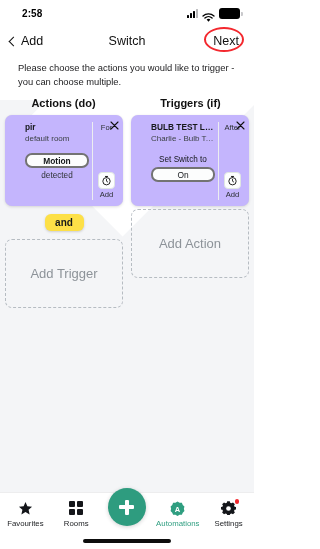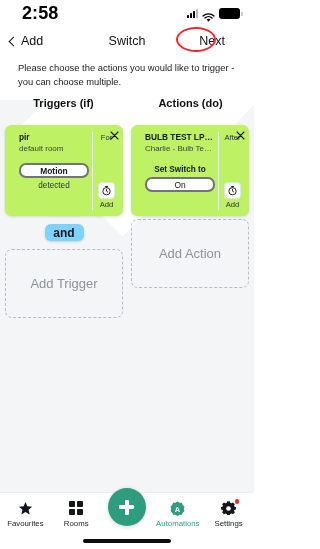--- a/index.html
+++ b/index.html
@@ -43,21 +43,21 @@
 
   
   .statusbar {
     position: relative; z-index: 5;
     height: 27px;
     display: flex; align-items: center;
     justify-content: space-between;
     padding: 0 14px 0 22px;
   }
   .clock {
-    font-size: 18px; font-weight: bold; color: #000;
+    font-size: 10px; font-weight: bold; color: #000;
     letter-spacing: 0.1px;
   }
   .status-icons { display: flex; align-items: center; gap: 4px; }
   .sig { display: flex; align-items: flex-end; gap: 1px; height: 9px; }
   .sig i { display: block; width: 2px; background: #000; border-radius: 0.5px; }
   .sig i:nth-child(1) { height: 3px; }
   .sig i:nth-child(2) { height: 5px; }
   .sig i:nth-child(3) { height: 7px; }
   .sig i:nth-child(4) { height: 9px; background: #b9b9bb; }
   .wifi { width: 13px; height: 10px; position: relative; }
@@ -92,21 +92,21 @@
     transform: rotate(45deg);
     margin-right: 1px;
   }
   .nav-title {
     position: absolute; left: 0; right: 0; text-align: center;
     font-size: 12.5px; color: #111; pointer-events: none;
   }
   .nav-next-wrap {
     margin-left: auto; position: relative;
     display: flex; align-items: center; justify-content: center;
-    padding: 3px 19px;
+    padding: 3px 5px;
   }
   .nav-next { font-size: 12.5px; color: #111; }
   .annot-ring {
     position: absolute; left: -4px; top: -4px;
     width: 40px; height: 25px;
     border: 2px solid #f3282e;
     border-radius: 50%;
     pointer-events: none;
   }
 
@@ -136,26 +136,25 @@
     display: flex; gap: 6px;
     padding: 0 4px;
     align-items: flex-start;
   }
   .col { width: 121px; display: flex; flex-direction: column; align-items: center; }
 
   
   .card {
     position: relative;
     width: 118px;
-    background: #bef264;
+    background: #c4b5fd;
     border-radius: 7px;
     box-shadow: 0 1px 3px rgba(0,0,0,0.13), 0 0 1px rgba(0,0,0,0.07);
-    padding: 7px 5px 6px 14px;
+    padding: 7px 5px 6px 20px;
     display: flex;
-    margin-top: 10px;
   }
   .card-main { flex: 1; min-width: 0; }
   .card-side {
     width: 26px; flex: none;
     border-left: 1px solid #eceef0;
     margin-left: 3px;
     display: flex; flex-direction: column;
     align-items: center; justify-content: space-between;
     padding-left: 2px;
     gap: 40px;
@@ -189,45 +188,45 @@
     font-size: 8.4px; color: #14171a;
   }
   .pill.bold { font-weight: bold; }
   .under-text {
     text-align: center;
     font-size: 8.2px; color: #2e3236;
     margin-top: 3px;
   }
   .above-text {
     text-align: center;
-    font-size: 8.2px; font-weight: bold; color: #14171a;
+    font-size: 8.2px; font-weight: normal; color: #14171a;
     margin-top: 11px;
   }
   .pill.tight { margin-top: 3px; }
   .timer-box {
     width: 17px; height: 17px;
     border: 1px solid #dfe6e3;
     border-radius: 4px;
     background: #fdfefe;
     display: flex; align-items: center; justify-content: center;
   }
   .side-add {
     font-size: 7.6px; color: #2b2f33; margin-top: 1px;
   }
   .side-bottom { display: flex; flex-direction: column; align-items: center; margin-bottom: 1px; }
 
   
   .and-chip {
     margin-top: 8px;
     width: 39px; height: 17px;
-    background: #7dd3fc;
+    background: #fde047;
     border-radius: 6px;
     box-shadow: 0 1px 2.5px rgba(0,0,0,0.17);
     display: flex; align-items: center; justify-content: center;
-    font-size: 12px; font-weight: bold; color: #14171a;
+    font-size: 10px; font-weight: bold; color: #14171a;
   }
 
   
   .dashed {
     width: 118px; height: 69px;
     border: 1.1px dashed #b6bcc2;
     border-radius: 7px;
     display: flex; align-items: center; justify-content: center;
     font-size: 13px; color: #8d9399;
     background: transparent;
@@ -316,22 +315,22 @@
     <div class="nav-title">Switch</div>
     <div class="nav-next-wrap">
       <span class="nav-next">Next</span>
       <span class="annot-ring"></span>
     </div>
   </div>
 
   <div class="instruction">Please choose the actions you would like to trigger - you can choose multiple.</div>
 
   <div class="col-heads">
+    <div class="col-head">Actions (do)</div>
     <div class="col-head">Triggers (if)</div>
-    <div class="col-head">Actions (do)</div>
   </div>
 
   <div class="columns">
 
     <div class="col">
 
       <div class="card">
         <span class="close-x">
           <svg width="11" height="11" viewBox="0 0 11 11">
             <path d="M2 2 L9 9 M9 2 L2 9" stroke="#111" stroke-width="1.1" stroke-linecap="round"></path>

